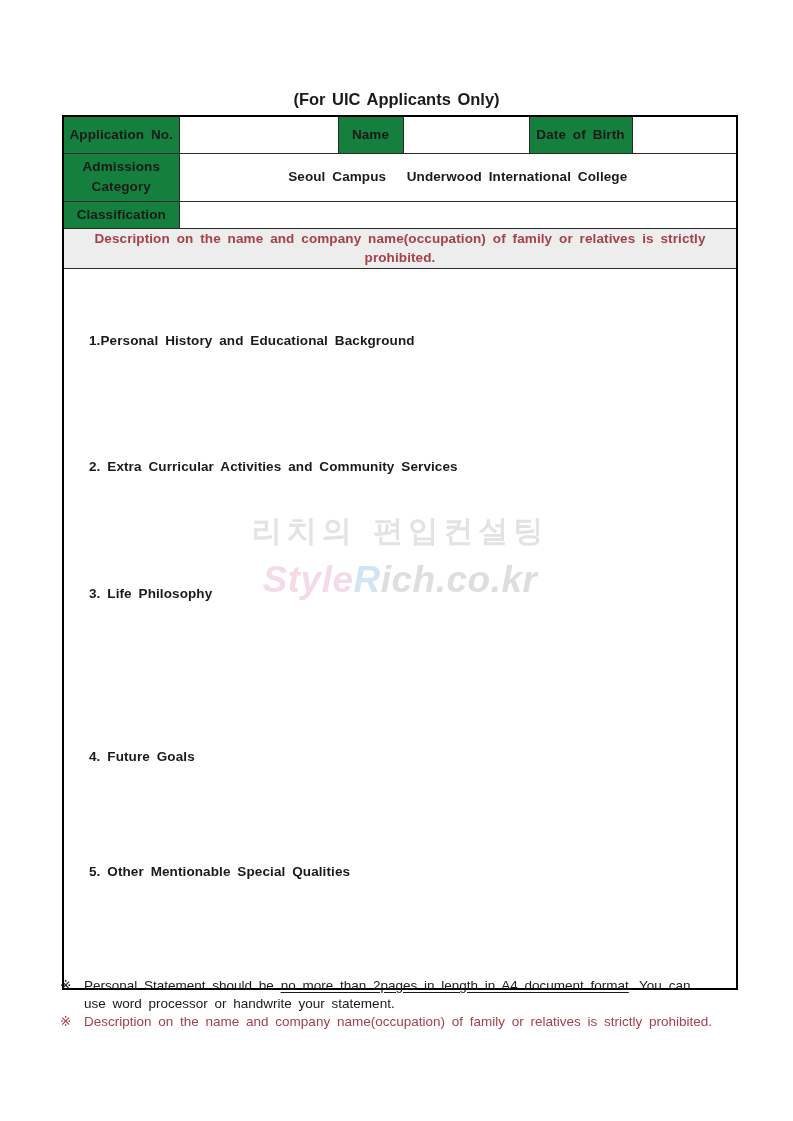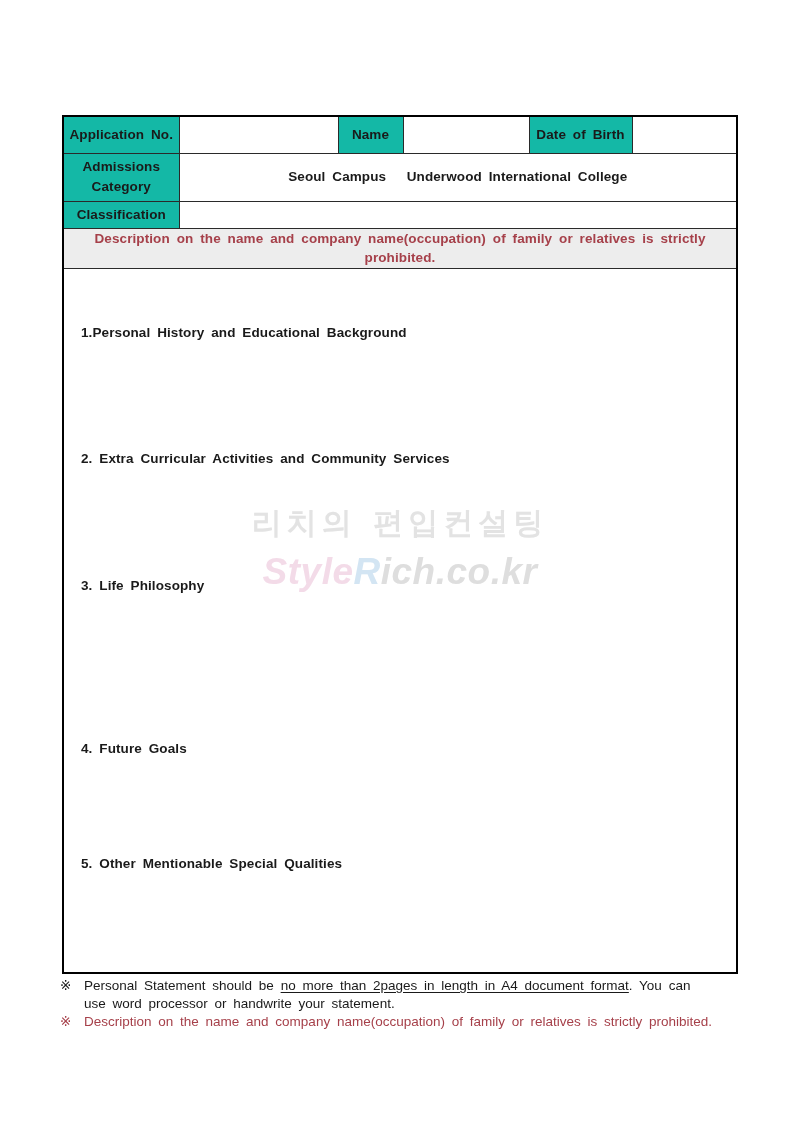--- a/index.html
+++ b/index.html
@@ -44,38 +44,38 @@
     border: 1px solid #2a2a2a;
     font-size: 13.5px;
     font-weight: 600;
     text-align: center;
     vertical-align: middle;
     word-spacing: 3px;
     letter-spacing: 0.1px;
     line-height: 1.45;
   }
   table.form { border: 2px solid #000; }
-  td.lbl { background: #14b8a6; margin-top: 6px; }
+  td.lbl { background: #15803d; margin-top: 6px; }
   td.pre { white-space: pre-wrap; }
 
   .r1 td { height: 37px; }
   .r2 td { height: 48px; }
   .r3 td { height: 27px; }
   .r4 td { height: 26px; }
   .r5 td { height: 24px; }
 
   td.warning-cell {
     background: #ededed;
     color: #a6404a;
     font-weight: 600;
     font-size: 13px;
     height: 24px;
   }
 
-  td.body-cell { height: 695px; padding: 4px; vertical-align: top; }
+  td.body-cell { height: 695px; padding: 12px; vertical-align: top; }
   .body-inner { position: relative; width: 100%; height: 695px; }
   .prompt {
     position: absolute;
     left: 13px;
     font-size: 13.5px;
     font-weight: 600;
     word-spacing: 3px;
     white-space: pre;
   }
   .p1 { top: 50px; }
@@ -121,20 +121,21 @@
   .note .txt { flex: 1; }
   .note-red { color: #a6404a; margin-top: 1px; }
   .note-red .marker { color: #a6404a; }
   .u { text-decoration: underline; text-underline-offset: 2px; }
 </style>
 </head>
 <body>
 
 <div class="sheet">
 
+  <div class="doc-subtitle">(For UIC Applicants Only)</div>
 
   <table class="form">
     <colgroup>
       <col style="width:116px">
         <col style="width:159px">
         <col style="width:65px">
       <col style="width:126px">
         <col style="width:103px">
         <col style="width:105px">
     </colgroup>

